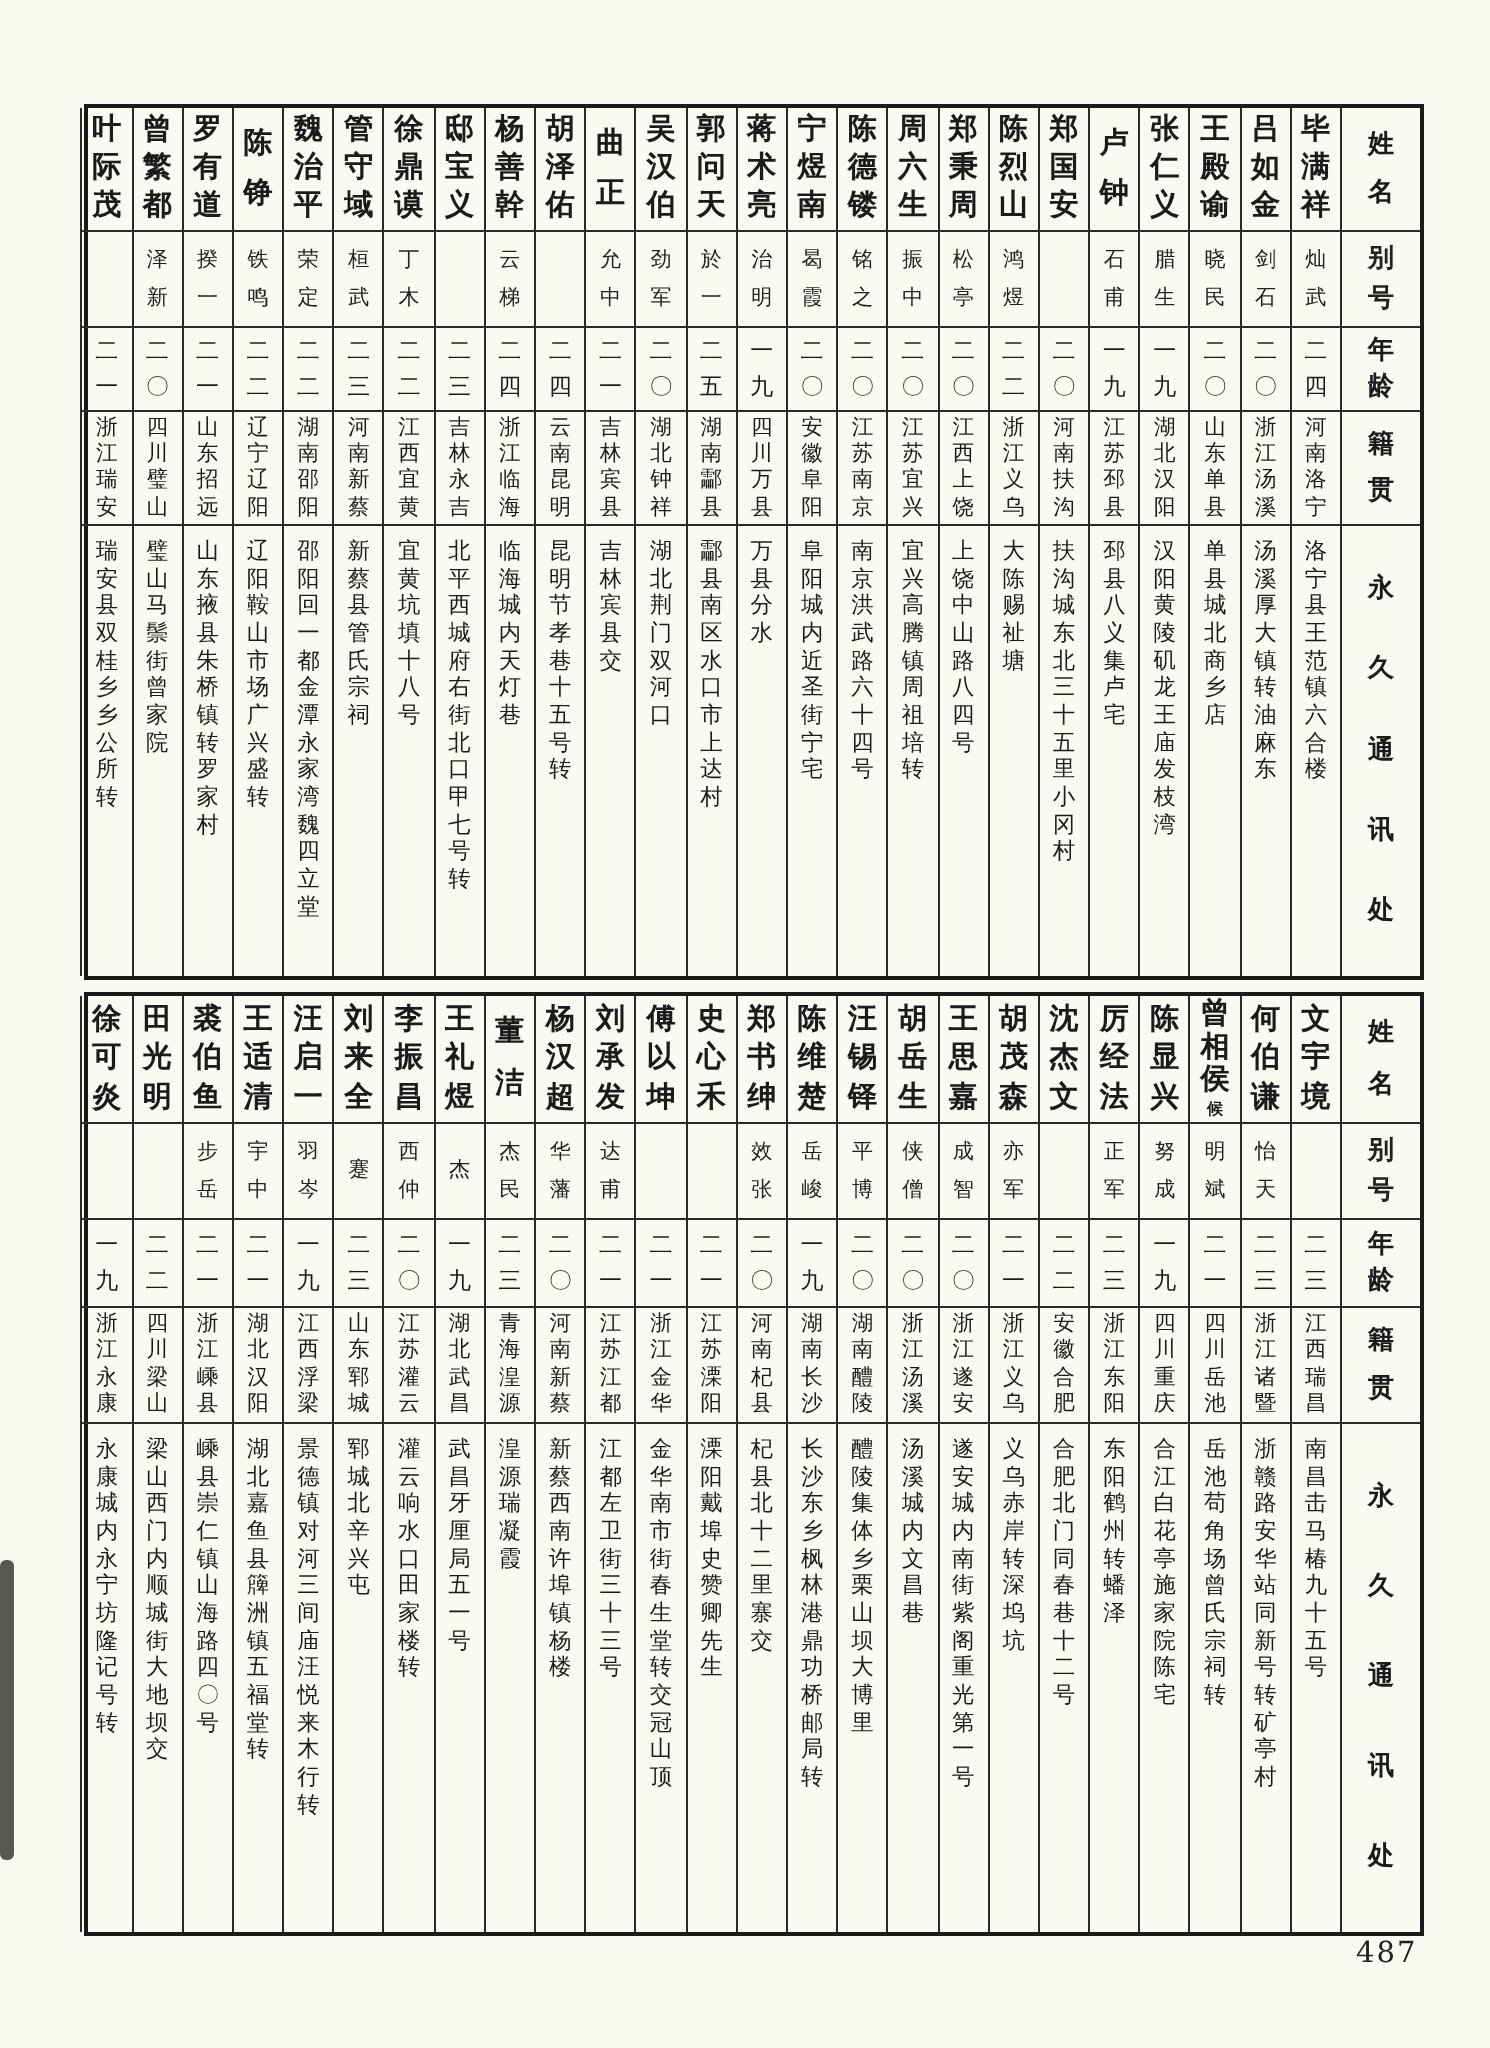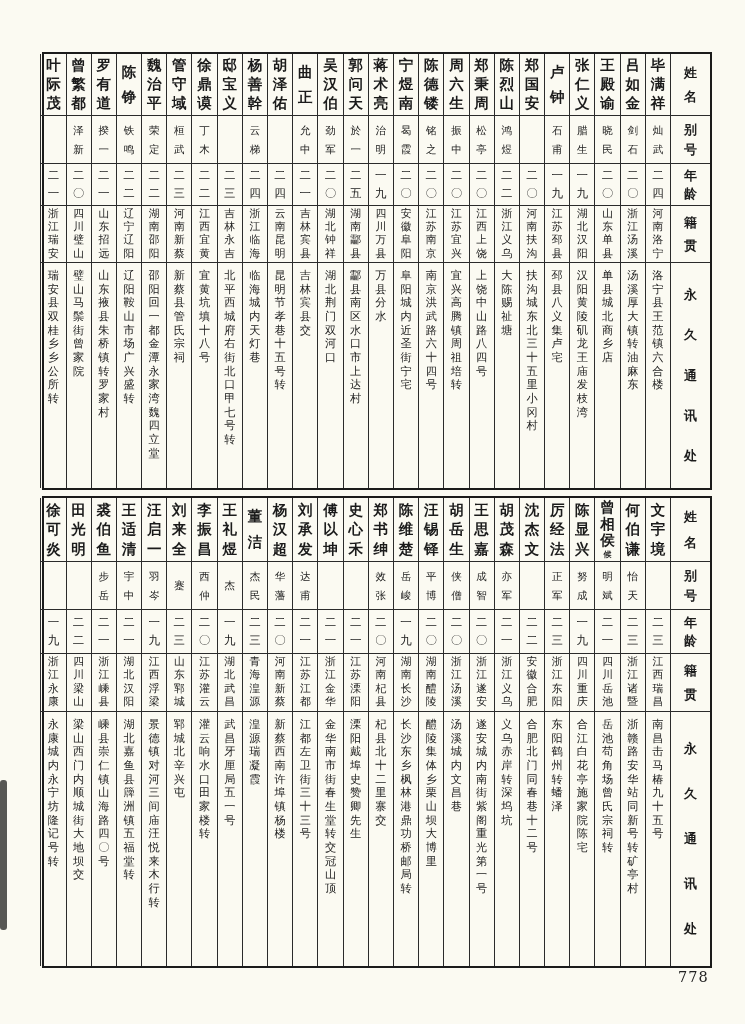--- a/index.html
+++ b/index.html
@@ -1660,15 +1660,15 @@
           <span>坊</span>
           <span>隆</span>
           <span>记</span>
           <span>号</span>
           <span>转</span>
         </div>
   </div>
     </div>
 
   <div class="scan-smudge"></div>
-  <div class="page-number">778</div>
+  <div class="page-number">487</div>
 
 </div>
 
 </body></html>

